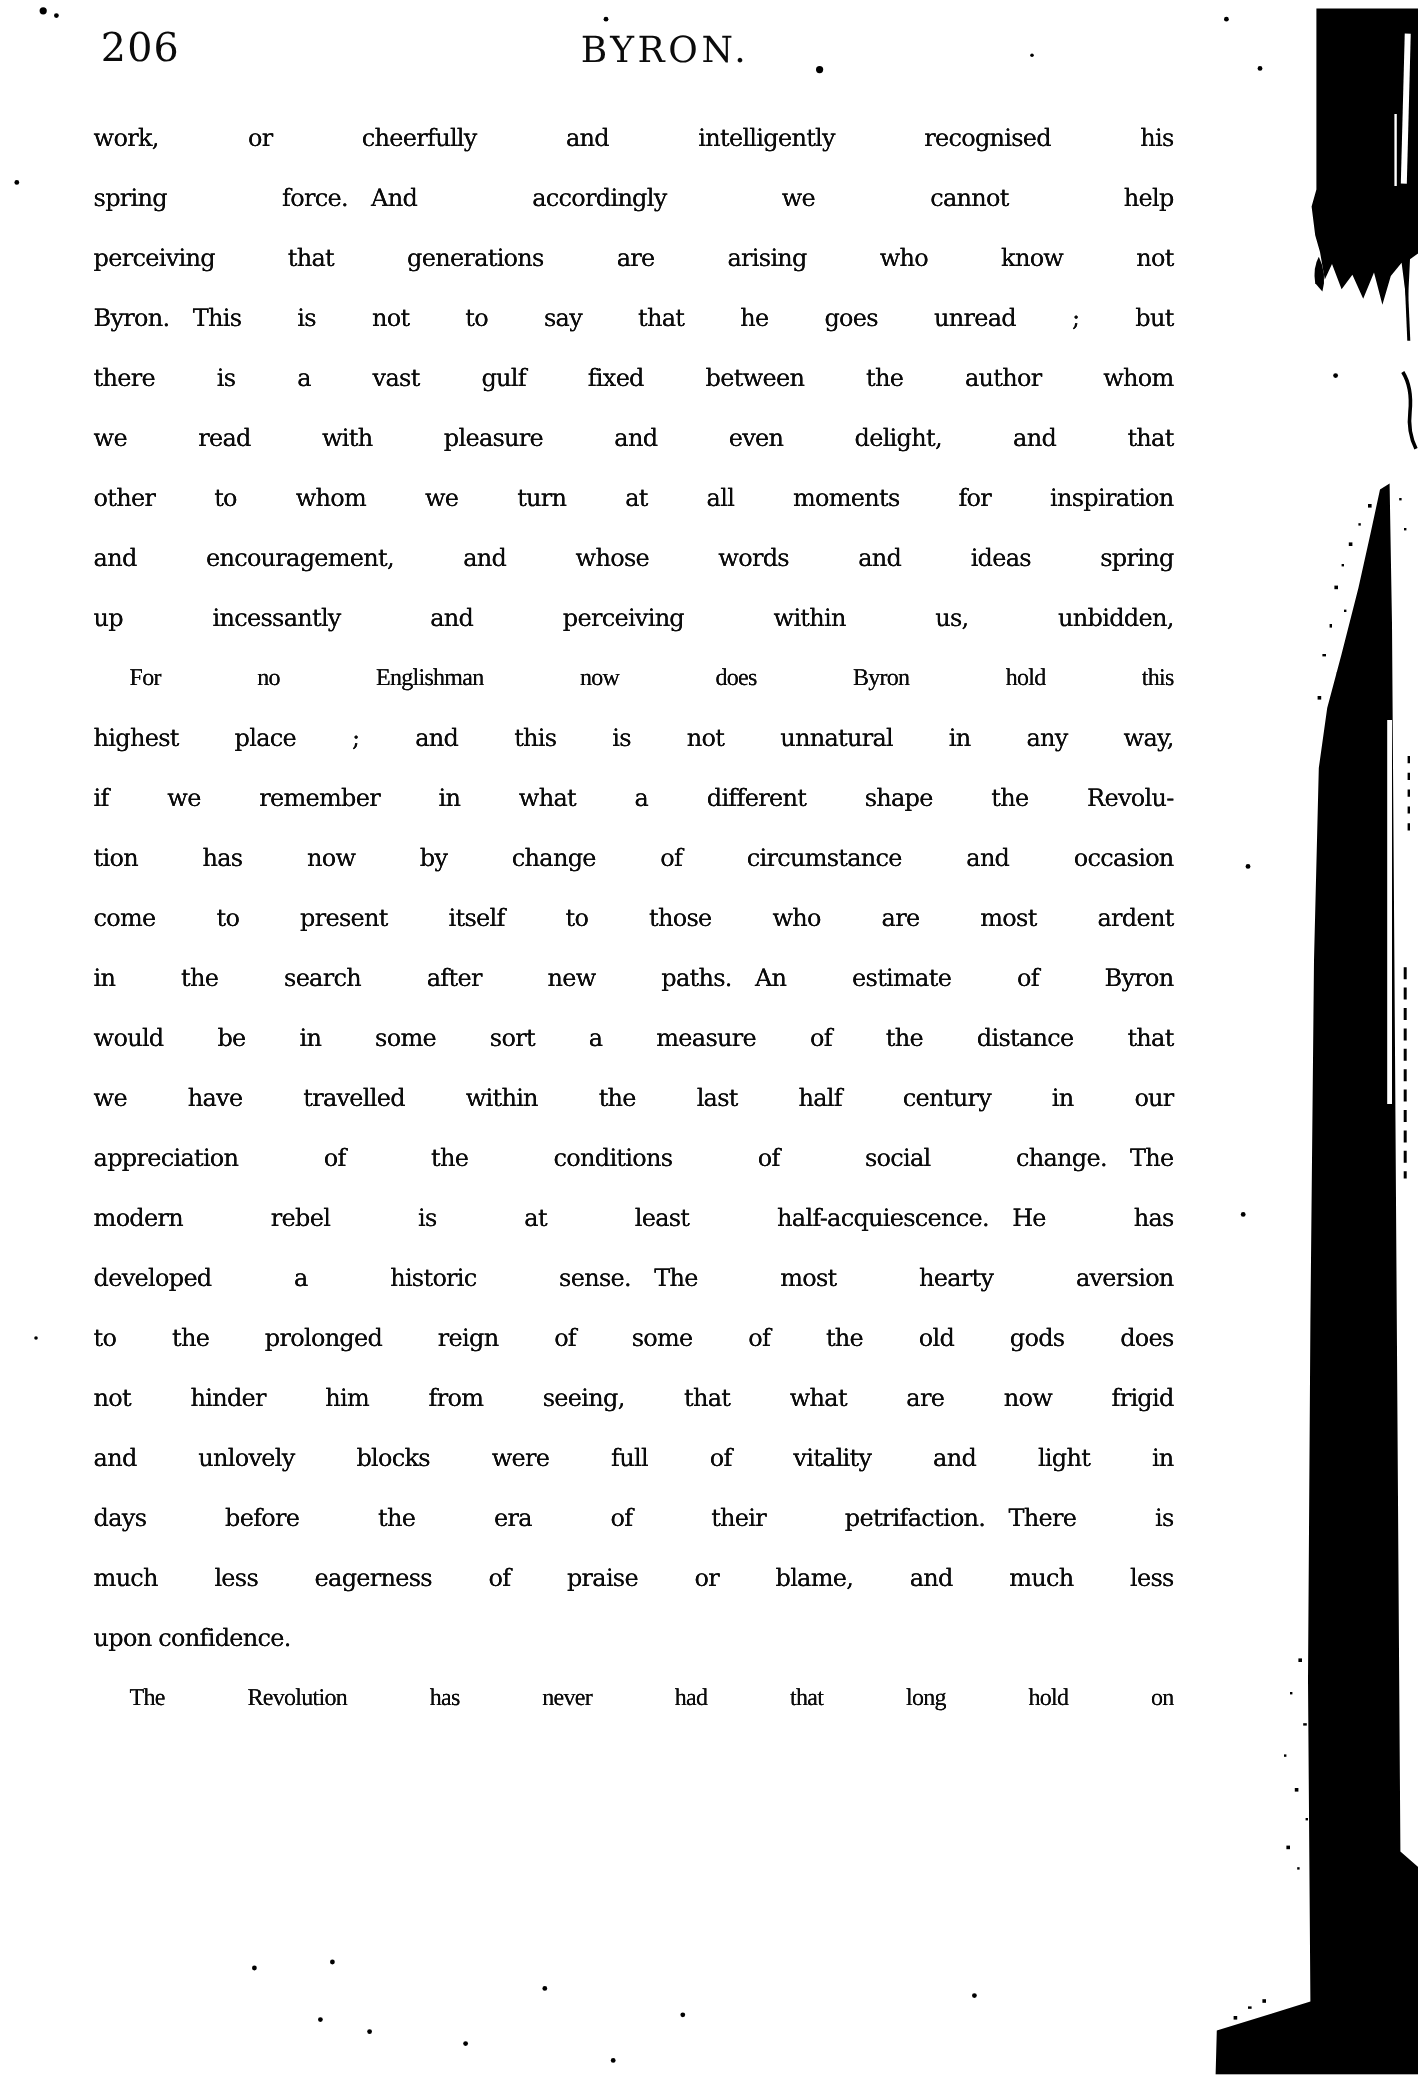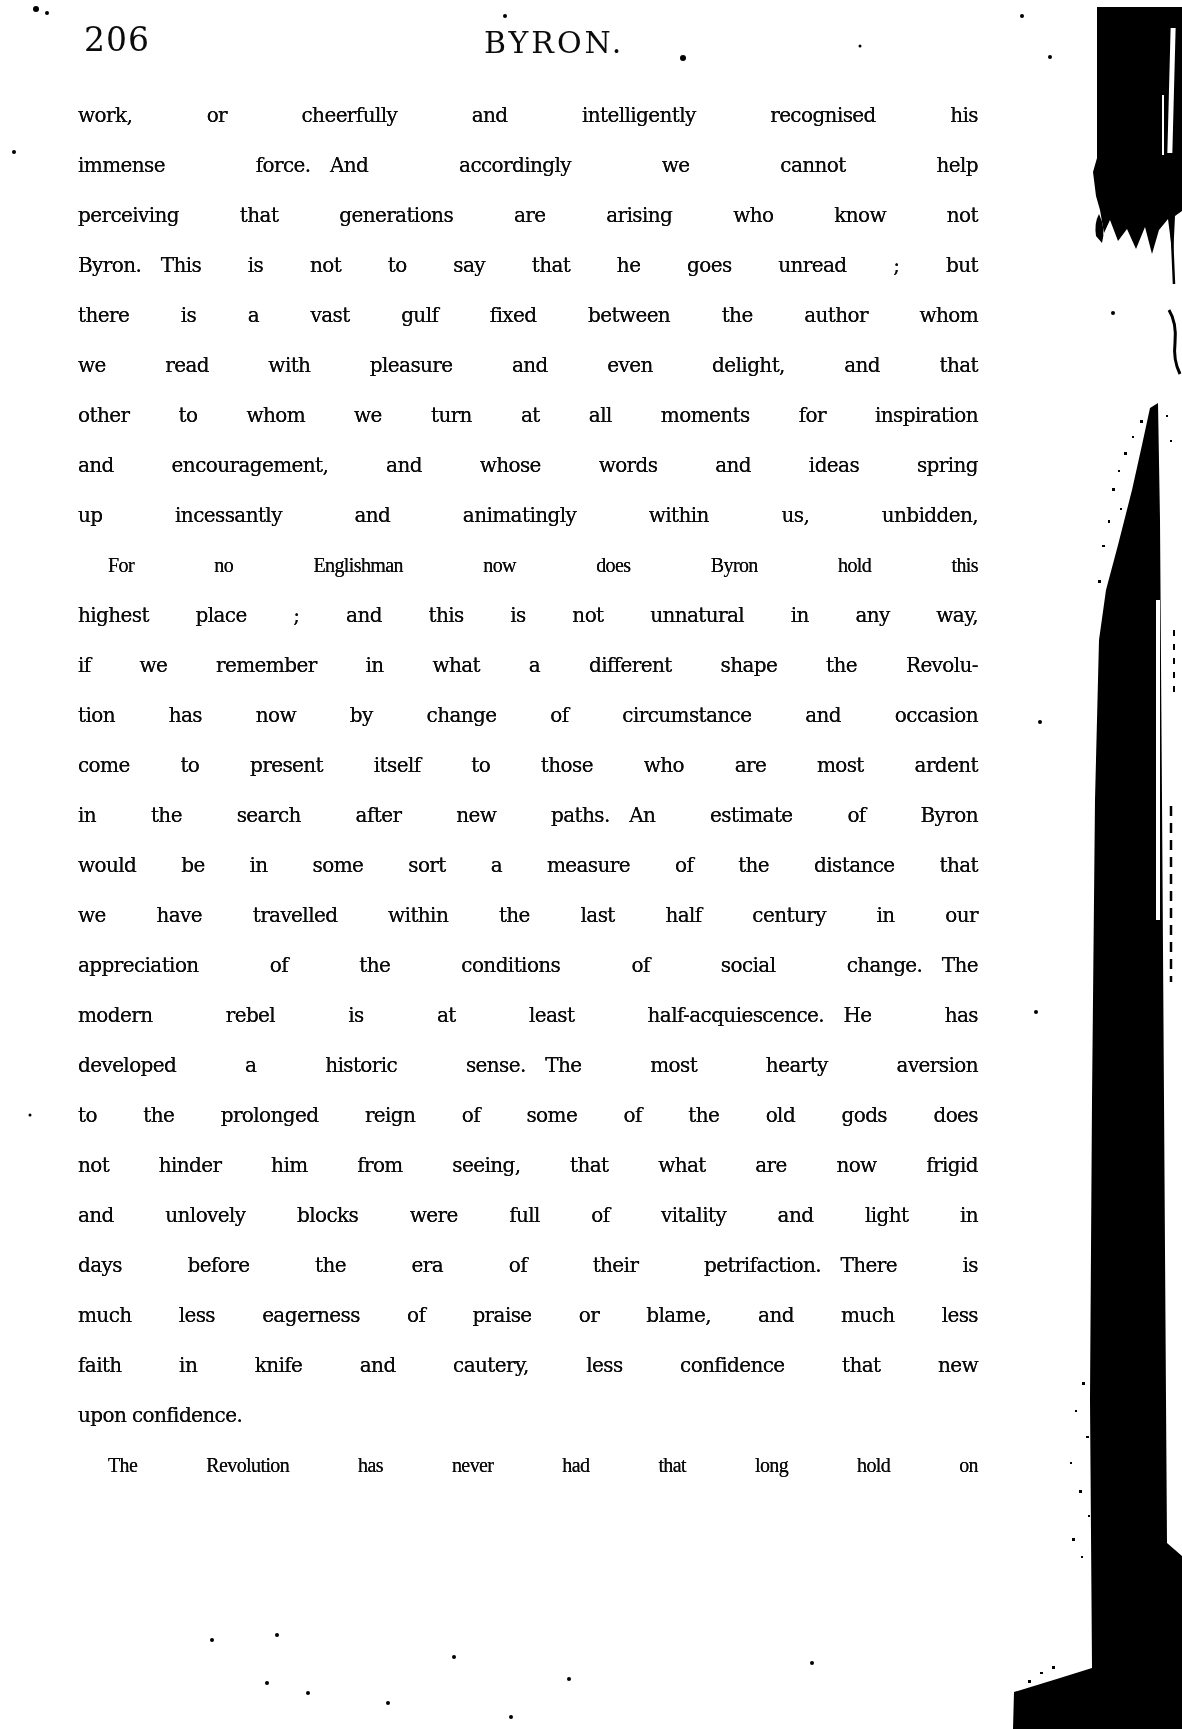--- a/index.html
+++ b/index.html
@@ -58,45 +58,44 @@
 <body>
 
 <div class="page">
 
   <div class="page-number">206</div>
 
   <div class="running-title">BYRON.</div>
 
   <div class="text-block" id="text-block">
       <div class="line">work, or cheerfully and intelligently recognised his</div>
-      <div class="line">immense force. And accordingly we cannot help</div>
+      <div class="line">spring force. And accordingly we cannot help</div>
       <div class="line">perceiving that generations are arising who know not</div>
       <div class="line">Byron. This is not to say that he goes unread ; but</div>
       <div class="line">there is a vast gulf fixed between the author whom</div>
       <div class="line">we read with pleasure and even delight, and that</div>
       <div class="line">other to whom we turn at all moments for inspiration</div>
       <div class="line">and encouragement, and whose words and ideas spring</div>
-      <div class="line">up incessantly and animatingly within us, unbidden,</div>
+      <div class="line">up incessantly and perceiving within us, unbidden,</div>
       <div class="line indent">For no Englishman now does Byron hold this</div>
       <div class="line">highest place ; and this is not unnatural in any way,</div>
       <div class="line">if we remember in what a different shape the Revolu-</div>
       <div class="line">tion has now by change of circumstance and occasion</div>
       <div class="line">come to present itself to those who are most ardent</div>
       <div class="line">in the search after new paths. An estimate of Byron</div>
       <div class="line">would be in some sort a measure of the distance that</div>
       <div class="line">we have travelled within the last half century in our</div>
       <div class="line">appreciation of the conditions of social change. The</div>
       <div class="line">modern rebel is at least half-acquiescence. He has</div>
       <div class="line">developed a historic sense. The most hearty aversion</div>
       <div class="line">to the prolonged reign of some of the old gods does</div>
       <div class="line">not hinder him from seeing, that what are now frigid</div>
       <div class="line">and unlovely blocks were full of vitality and light in</div>
       <div class="line">days before the era of their petrifaction. There is</div>
       <div class="line">much less eagerness of praise or blame, and much less</div>
-      <div class="line">faith in knife and cautery, less confidence that new</div>
       <div class="line lastline">upon confidence.</div>
       <div class="line indent">The Revolution has never had that long hold on</div>
     </div>
 
   <svg class="artifact" viewBox="0 0 1182 1729" aria-hidden="true">
     <g fill="#000000">
 
       <path d="M1097,7 H1182 V211
             L1175,216 L1173,258 L1168,219 L1159,230 L1152,254
             L1145,227 L1136,249 L1127,229 L1118,241 L1110,220

